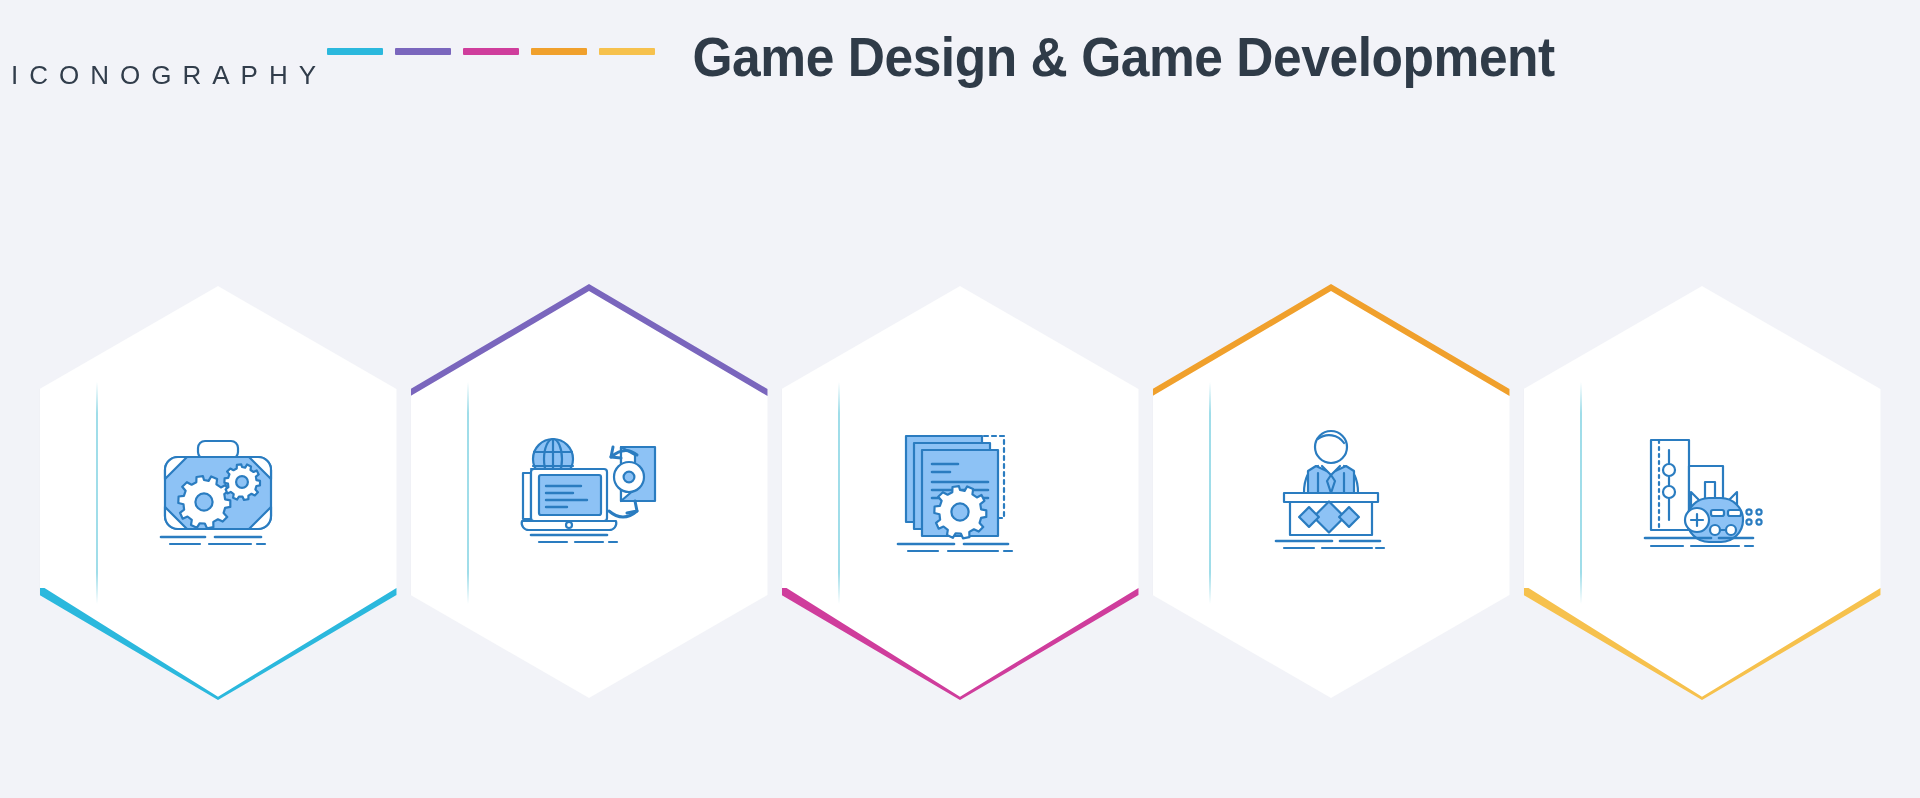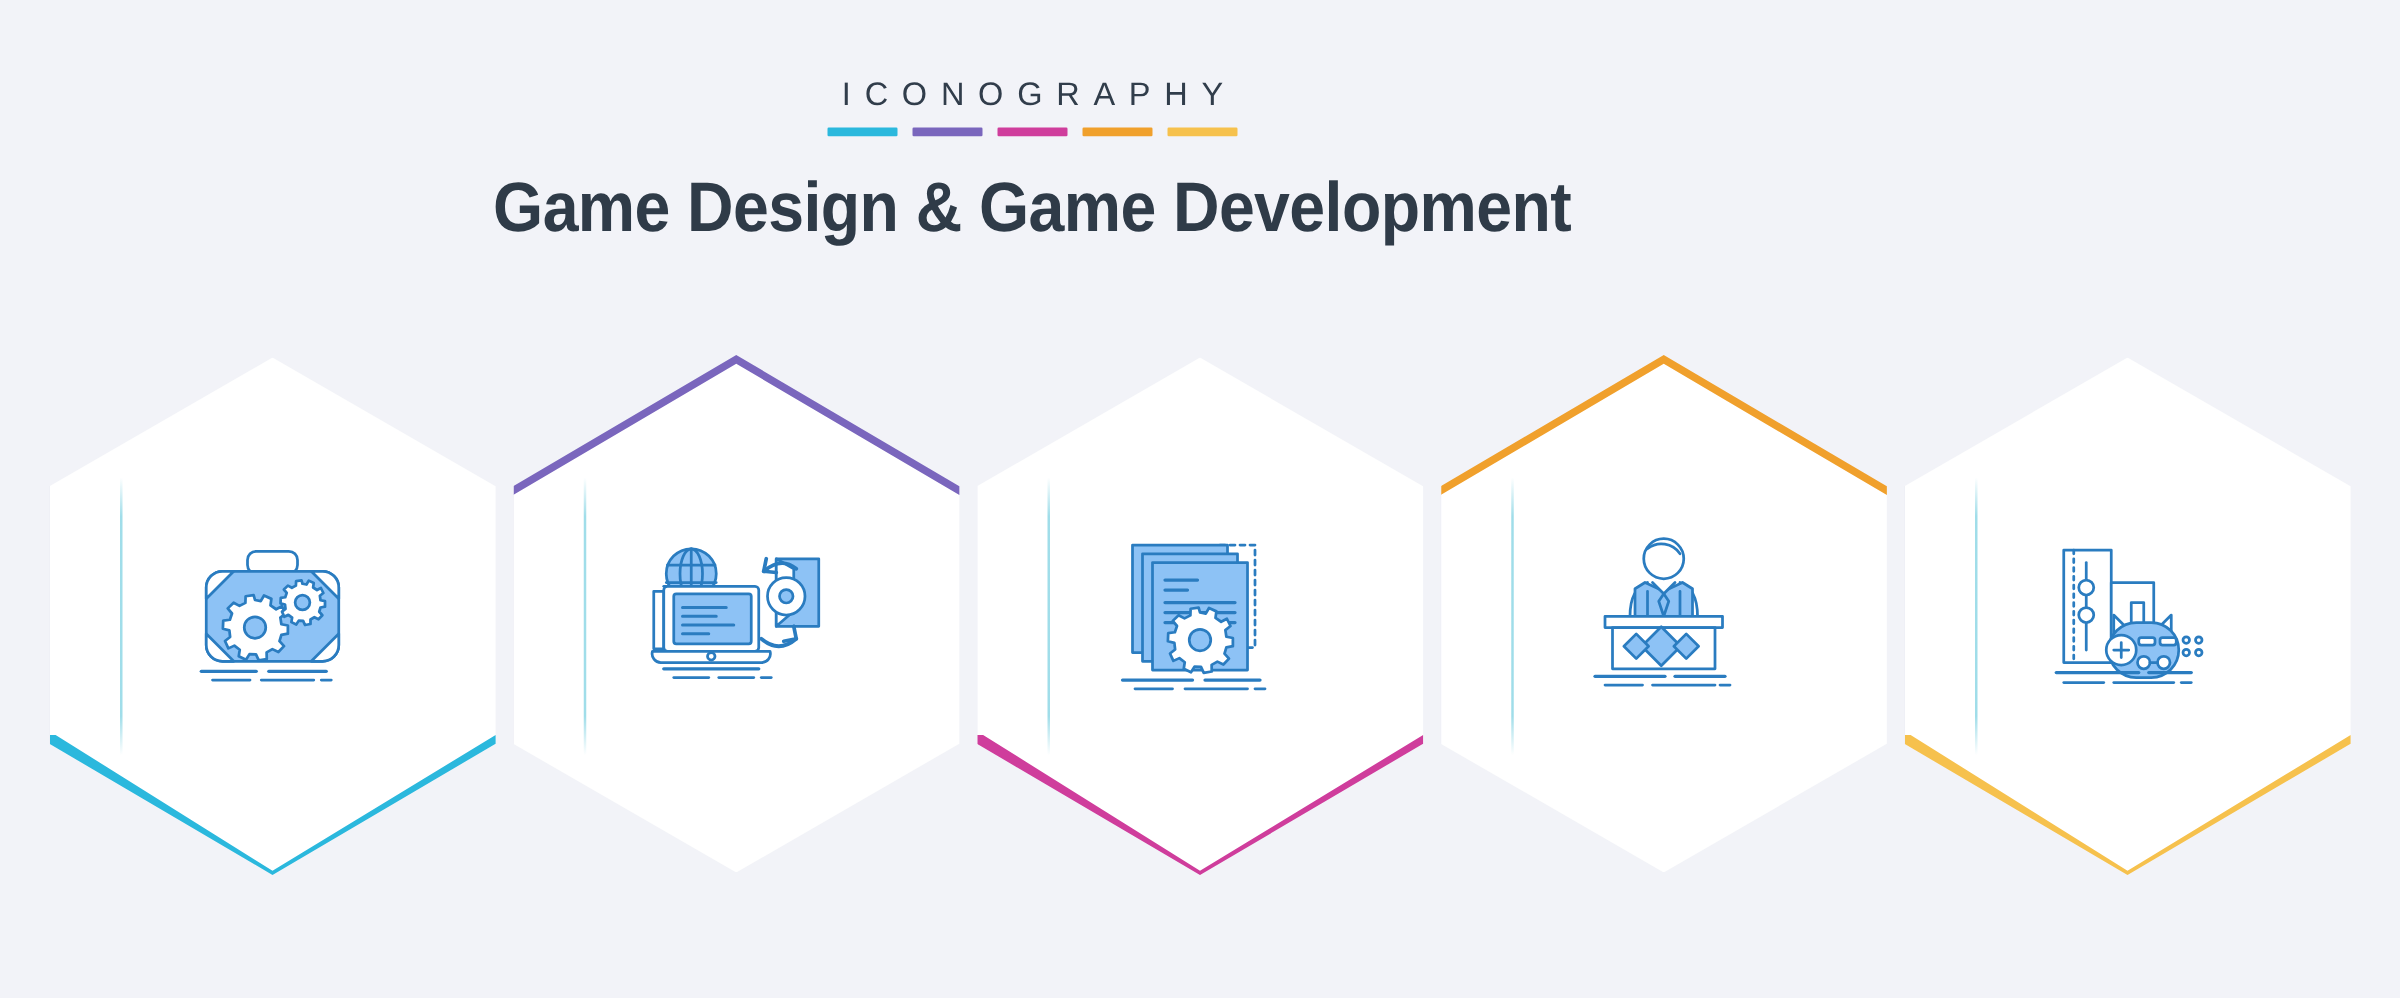--- a/index.html
+++ b/index.html
@@ -8,21 +8,21 @@
     background:#f2f3f8;
     font-family:"Liberation Sans", sans-serif;
     overflow:hidden;
     position:relative;
   }
   #stage{position:relative;width:1920px;height:798px;}
 
   
   .header{
     position:absolute;left:0;top:0;width:1652px;
-    display:flex;flex-direction:column;align-items:center;
+    display:flex;align-items:center;
   }
   .kicker{
     margin-top:62px;
     font-size:26px;
     font-weight:400;
     letter-spacing:11px;
     color:#313d4b;
     text-indent:11px;
     line-height:1;
     font-family:"Liberation Sans", sans-serif;

